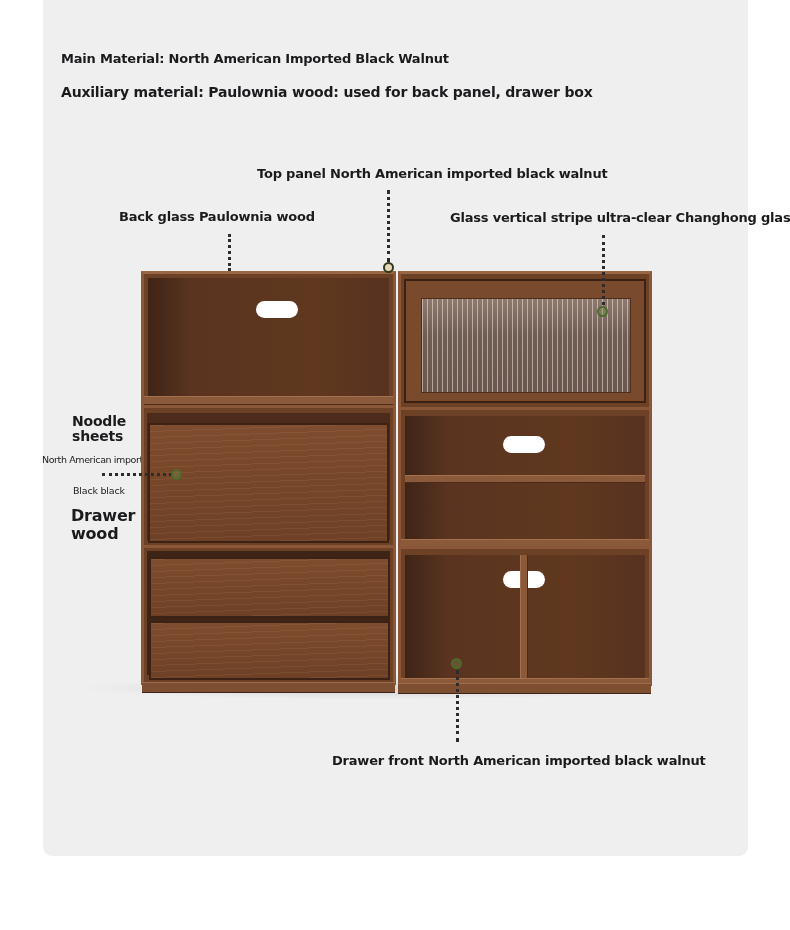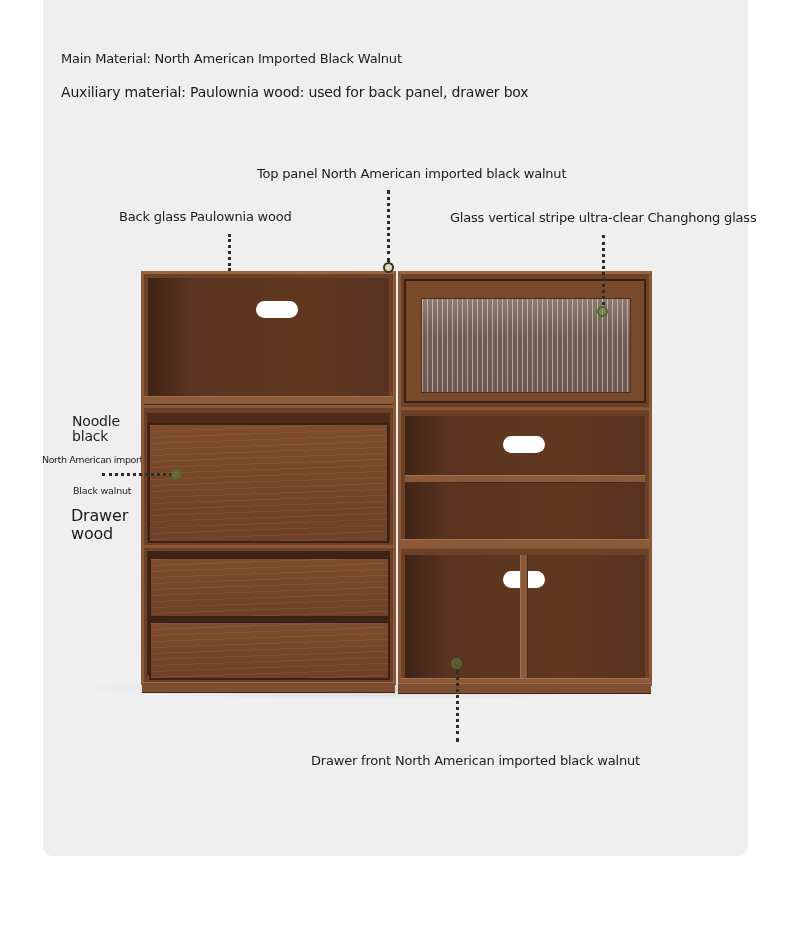--- a/index.html
+++ b/index.html
@@ -4,27 +4,27 @@
 <style>
   html, body { margin: 0; padding: 0; }
   body {
     width: 790px; height: 930px; background: #ffffff; position: relative; overflow: hidden;
     font-family: "DejaVu Sans", "Liberation Sans", sans-serif; color: #1c1a1d;
   }
   .card {
     position: absolute; left: 43px; top: -10px; width: 705px; height: 866px;
     background: #efefef; border-radius: 9px;
   }
-  .txt { position: absolute; font-weight: normal; white-space: nowrap; letter-spacing: -0.2px; }
+  .txt { position: absolute; font-weight: bold; white-space: nowrap; letter-spacing: -0.2px; }
   .t-main { left: 61px; top: 51px; font-size: 13px; }
   .t-aux  { left: 61px; top: 84px; font-size: 14px; }
   .t-top  { left: 257px; top: 166px; font-size: 13px; }
   .t-back { left: 119px; top: 209px; font-size: 13px; }
   .t-glass{ left: 450px; top: 210px; font-size: 13px; }
-  .t-drawer{ left: 311px; top: 753px; font-size: 13px; }
+  .t-drawer{ left: 332px; top: 753px; font-size: 13px; }
   .t-noodle { left: 72px; top: 414px; font-size: 14px; line-height: 15px; white-space: normal; width: 70px; }
   .t-nai { left: 42px; top: 454px; font-size: 9.5px; font-weight: normal; letter-spacing: -0.4px; color:#222; }
   .t-bw  { left: 73px; top: 485px; font-size: 9.5px; font-weight: normal; color:#222; }
   .t-peach { left: 71px; top: 507px; font-size: 16px; line-height: 18px; white-space: normal; width: 70px; }
 
   .vdots { position: absolute; width: 3px; border-left: 3px dotted #2e2c2a; }
   .hdots { position: absolute; height: 3px; border-top: 3px dotted #2e2c2a; }
   .marker { position: absolute; width: 7px; height: 7px; border-radius: 50%; border: 2.5px solid #2f3a22; background: #e8d7b8; }
   .marker.green { border-color: #4c6b2c; background: rgba(120,150,80,0.35); }
 
@@ -66,23 +66,23 @@
 <body>
 
 <div class="card"></div>
 
 <div class="txt t-main">Main Material: North American Imported Black Walnut</div>
 <div class="txt t-aux">Auxiliary material: Paulownia wood: used for back panel, drawer box</div>
 
 <div class="txt t-top">Top panel North American imported black walnut</div>
 <div class="txt t-back">Back glass Paulownia wood</div>
 <div class="txt t-glass">Glass vertical stripe ultra-clear Changhong glass</div>
-<div class="txt t-noodle">Noodle black</div>
+<div class="txt t-noodle">Noodle sheets</div>
 <div class="txt t-nai">North American imported</div>
-<div class="txt t-bw">Black walnut</div>
+<div class="txt t-bw">Black black</div>
 <div class="txt t-peach">Drawer wood</div>
 <div class="txt t-drawer">Drawer front North American imported black walnut</div>
 
 <div class="shadow"></div>
 
 <div>
 
   <div class="cab frame-top" style="left:141px; top:271px; width:255px; height:137px;">
     <div class="interior left-shade" style="left:4px; top:4px; width:241px; height:119px;"></div>
     <div class="handle" style="left:112px; top:27px; width:42px; height:17px;"></div>

